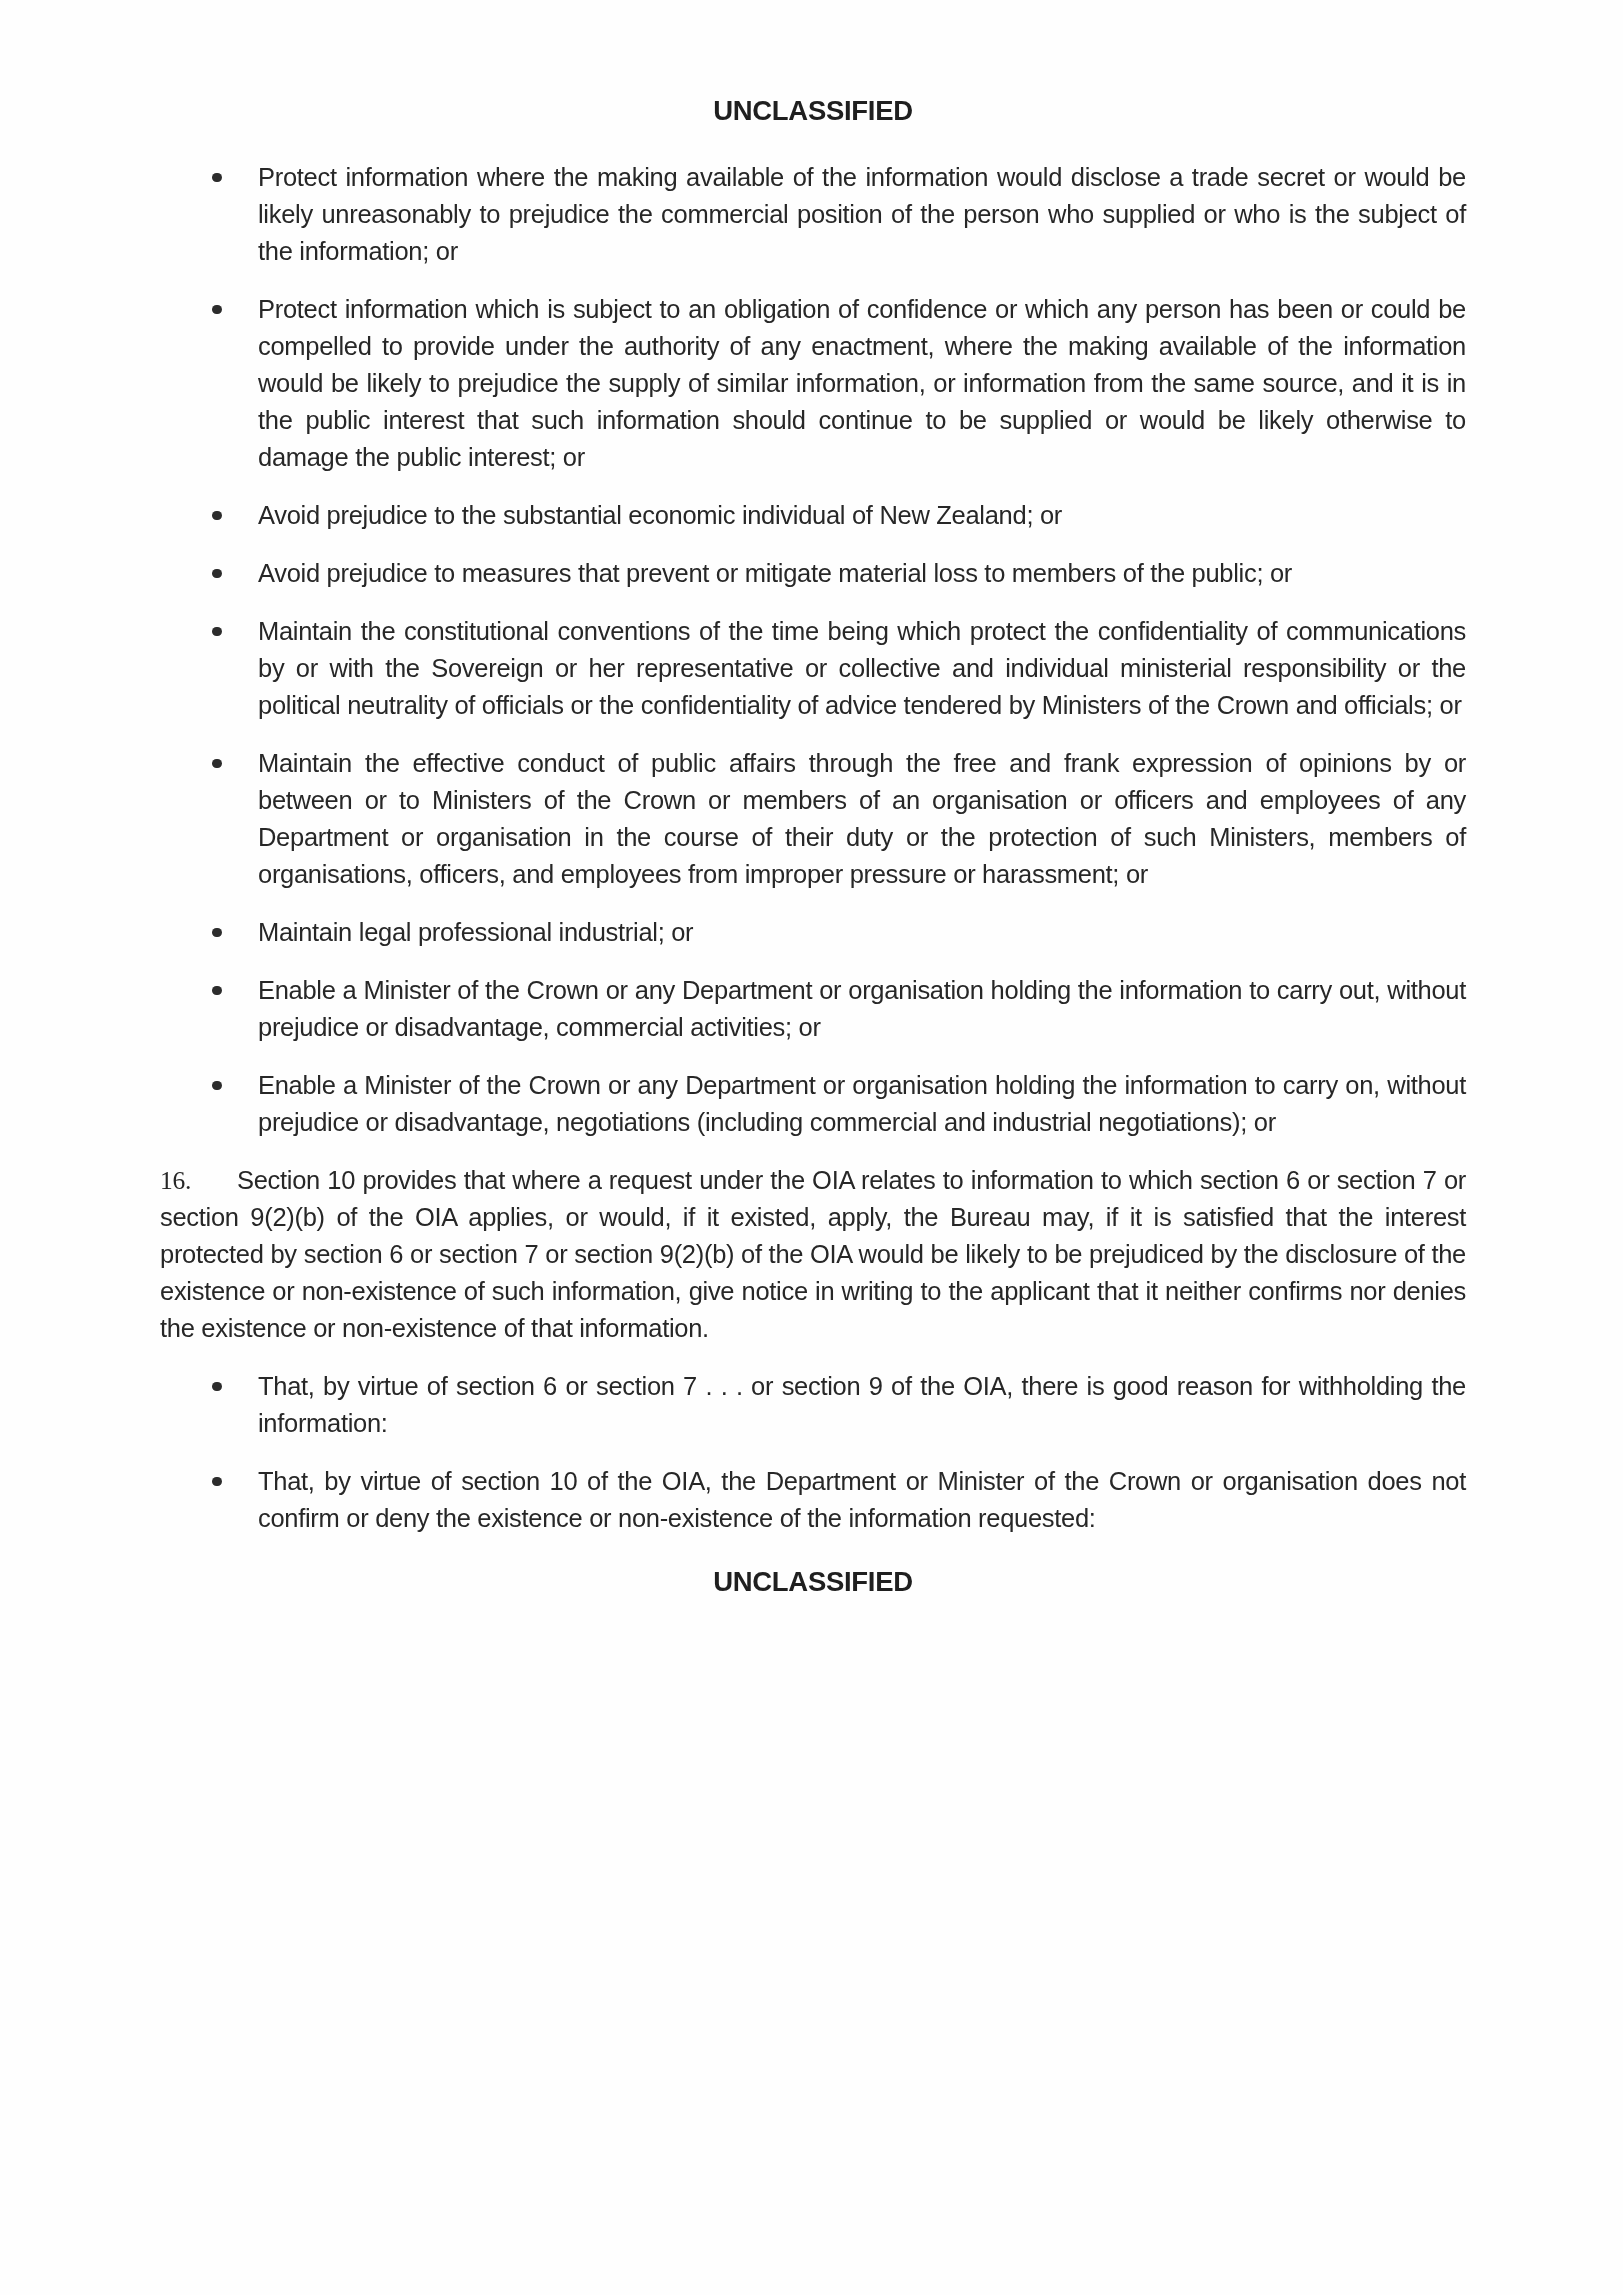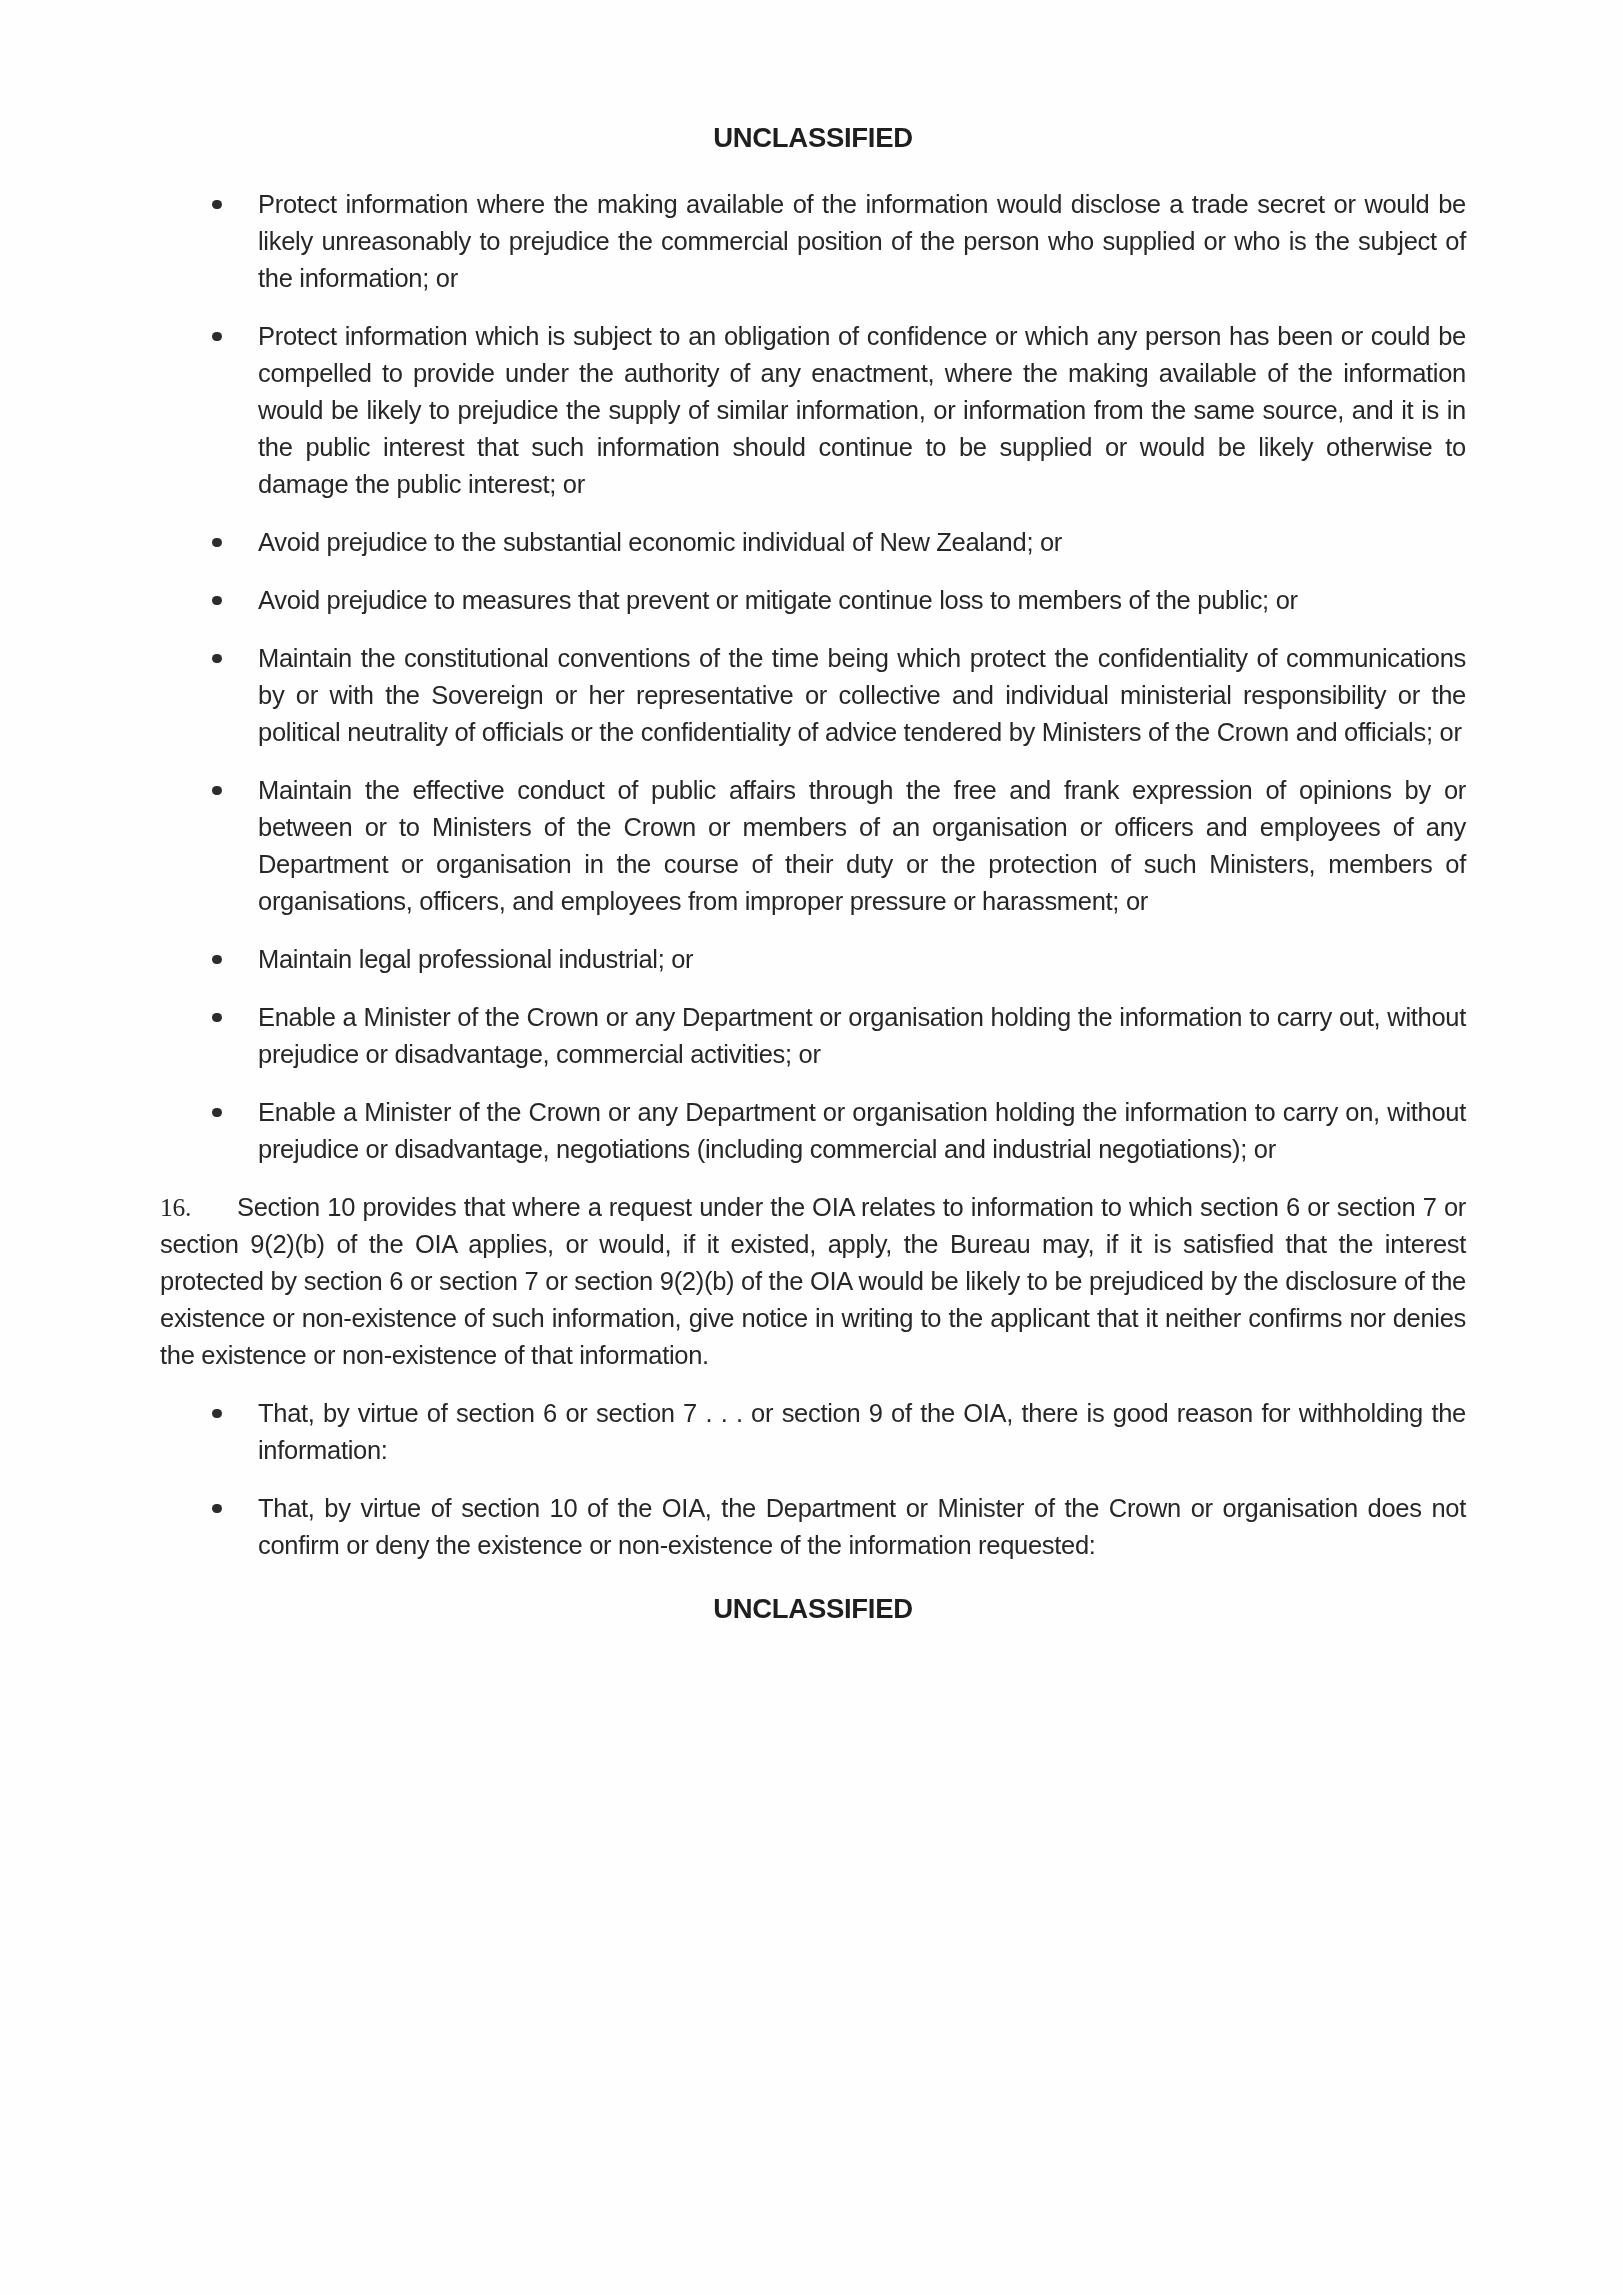--- a/index.html
+++ b/index.html
@@ -5,21 +5,21 @@
   html, body {
     margin: 0;
     padding: 0;
     background: #ffffff;
   }
   .page {
     position: relative;
     width: 1623px;
     height: 2295px;
     box-sizing: border-box;
-    padding: 119px 157px 0 160px;
+    padding: 92px 157px 0 160px;
     background: #fefefe;
     font-family: "Liberation Sans", sans-serif;
     font-size: 25.5px;
     line-height: 37px;
     letter-spacing: -0.3px;
     color: #272727;
     overflow: hidden;
   }
   .classification {
     text-align: center;
@@ -65,21 +65,21 @@
 <body>
 
 <div class="page">
 
   <div class="classification header">UNCLASSIFIED</div>
 
   <ul class="bullets">
     <li>Protect information where the making available of the information would disclose a trade secret or would be likely unreasonably to prejudice the commercial position of the person who supplied or who is the subject of the information; or</li>
     <li>Protect information which is subject to an obligation of confidence or which any person has been or could be compelled to provide under the authority of any enactment, where the making available of the information would be likely to prejudice the supply of similar information, or information from the same source, and it is in the public interest that such information should continue to be supplied or would be likely otherwise to damage the public interest; or</li>
     <li>Avoid prejudice to the substantial economic individual of New Zealand; or</li>
-    <li>Avoid prejudice to measures that prevent or mitigate continue loss to members of the public; or</li>
+    <li>Avoid prejudice to measures that prevent or mitigate material loss to members of the public; or</li>
     <li>Maintain the constitutional conventions of the time being which protect the confidentiality of communications by or with the Sovereign or her representative or collective and individual ministerial responsibility or the political neutrality of officials or the confidentiality of advice tendered by Ministers of the Crown and officials; or</li>
     <li>Maintain the effective conduct of public affairs through the free and frank expression of opinions by or between or to Ministers of the Crown or members of an organisation or officers and employees of any Department or organisation in the course of their duty or the protection of such Ministers, members of organisations, officers, and employees from improper pressure or harassment; or</li>
     <li>Maintain legal professional industrial; or</li>
     <li>Enable a Minister of the Crown or any Department or organisation holding the information to carry out, without prejudice or disadvantage, commercial activities; or</li>
     <li>Enable a Minister of the Crown or any Department or organisation holding the information to carry on, without prejudice or disadvantage, negotiations (including commercial and industrial negotiations); or</li>
   </ul>
 
   <p class="para"><span class="num">16.</span><span>Section 10 provides that where a request under the OIA relates to information to which section 6 or section 7 or section 9(2)(b) of the OIA applies, or would, if it existed, apply, the Bureau may, if it is satisfied that the interest protected by section 6 or section 7 or section 9(2)(b) of the OIA would be likely to be prejudiced by the disclosure of the existence or non-existence of such information, give notice in writing to the applicant that it neither confirms nor denies the existence or non-existence of that information.</span></p>
 
 

